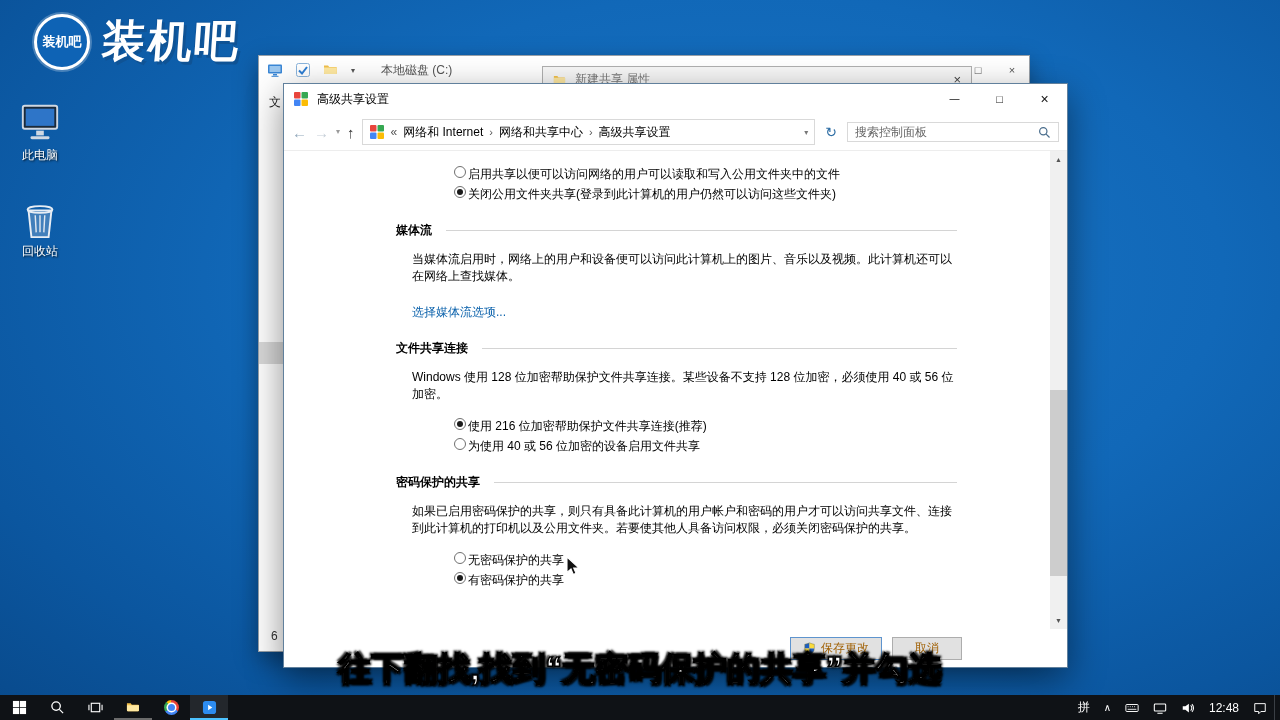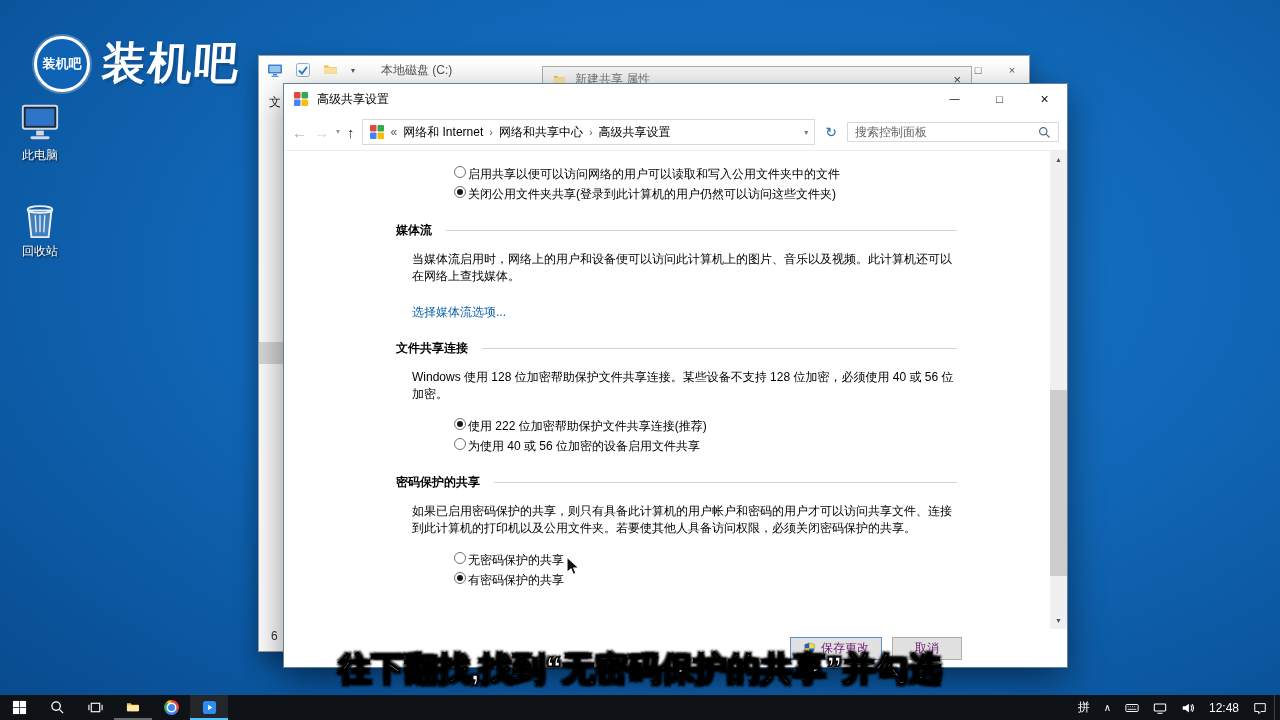--- a/index.html
+++ b/index.html
@@ -2,21 +2,21 @@
 <html><head>
 <meta charset="utf-8">
 <style>
   *{box-sizing:border-box;margin:0;padding:0;}
   html,body{width:1280px;height:720px;}
   body{font-family:"Liberation Sans","DejaVu Sans",sans-serif;overflow:hidden;background:#000;}
   .stage{position:relative;width:1280px;height:720px;overflow:hidden;}
   .bg{position:absolute;inset:0;background:radial-gradient(1200px 700px at 58% 38%, #1a74c4 0%, #1168b8 40%, #0b569f 70%, #07427f 100%);}
 
   
-  .brand{position:absolute;left:34px;top:34px;display:flex;align-items:center;gap:12px;z-index:2;}
+  .brand{position:absolute;left:34px;top:12px;display:flex;align-items:center;gap:12px;z-index:2;}
   .brand-circle{width:56px;height:56px;border-radius:50%;background:#0e63b5;border:3px solid #fff;color:#fff;
     display:flex;align-items:center;justify-content:center;font-size:13px;font-weight:bold;box-shadow:0 0 0 2px rgba(255,255,255,.25);}
   .brand-word{font-size:44px;font-weight:bold;color:#fff;transform:skewX(-4deg);letter-spacing:2px;
     text-shadow:3px 3px 0 rgba(16,82,148,.95), -1px -1px 0 rgba(16,82,148,.6);}
 
   
   .desktop-icon{position:absolute;width:68px;text-align:center;z-index:2;cursor:default;}
   .di-glyph{width:46px;height:42px;margin:0 auto 3px;display:block;}
   .di-label{color:#fff;font-size:12px;text-shadow:1px 1px 2px rgba(0,0,0,.85);}
 
@@ -83,21 +83,21 @@
   .radio{width:12px;height:12px;border:1px solid #707070;border-radius:50%;background:#fff;position:relative;flex:0 0 12px;}
   .radio.sel::after{content:"";position:absolute;inset:2px;border-radius:50%;background:#1a1a1a;}
   .sec-head{display:flex;align-items:center;margin-top:19px;font-weight:bold;}
   .sec-head .t{white-space:nowrap;color:#000;}
   .sec-head .line{flex:1;height:1px;background:#d4d4d4;margin-left:14px;}
   .link-row{margin:19px 0 0 16px;}
   .link{color:#0a61ab;cursor:pointer;}
 
   .bottombar{flex:0 0 38px;display:flex;align-items:center;justify-content:flex-end;gap:10px;padding-right:105px;background:#fff;}
   .btn{height:23px;min-width:70px;border:1px solid #adadad;background:#e1e1e1;font-size:12px;font-family:inherit;
-    display:inline-flex;align-items:center;justify-content:center;gap:5px;padding:0 12px;color:#701a75;cursor:default;}
+    display:inline-flex;align-items:center;justify-content:center;gap:5px;padding:0 12px;color:#a16207;cursor:default;}
   .btn.save{border-color:#5e94ce;}
   .shield{width:13px;height:13px;flex:0 0 13px;}
 
   
   .subtitle{position:absolute;left:0;right:0;bottom:28px;text-align:center;font-weight:bold;font-size:33px;color:#fff;
     z-index:40;-webkit-text-stroke:1.4px #000;white-space:nowrap;
     text-shadow:2px 2px 2px rgba(0,0,0,.9), -2px 2px 2px rgba(0,0,0,.8), 2px -2px 2px rgba(0,0,0,.8), -2px -2px 2px rgba(0,0,0,.8);}
 
   .cursor{position:absolute;left:563px;top:556px;width:20px;height:20px;z-index:60;}
 
@@ -257,21 +257,21 @@
         </div>
 
         <div class="sec-head">
           <span class="t">文件共享连接</span>
           <span class="line"></span>
         </div>
         <div class="para">Windows 使用 128 位加密帮助保护文件共享连接。某些设备不支持 128 位加密，必须使用 40 或 56 位加密。</div>
         <div class="opt-group">
           <div class="opt-row">
             <span class="radio sel"></span>
-            <span class="opt-label">使用 222 位加密帮助保护文件共享连接(推荐)</span>
+            <span class="opt-label">使用 216 位加密帮助保护文件共享连接(推荐)</span>
           </div>
           <div class="opt-row">
             <span class="radio"></span>
             <span class="opt-label">为使用 40 或 56 位加密的设备启用文件共享</span>
           </div>
         </div>
 
         <div class="sec-head">
           <span class="t">密码保护的共享</span>
           <span class="line"></span>

